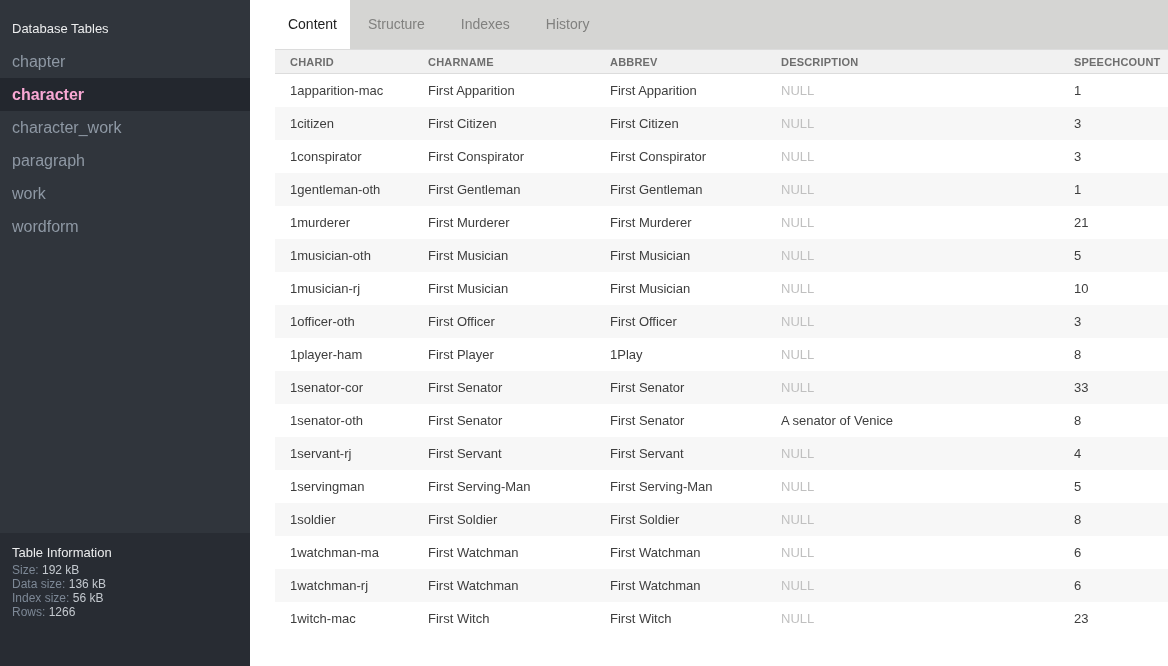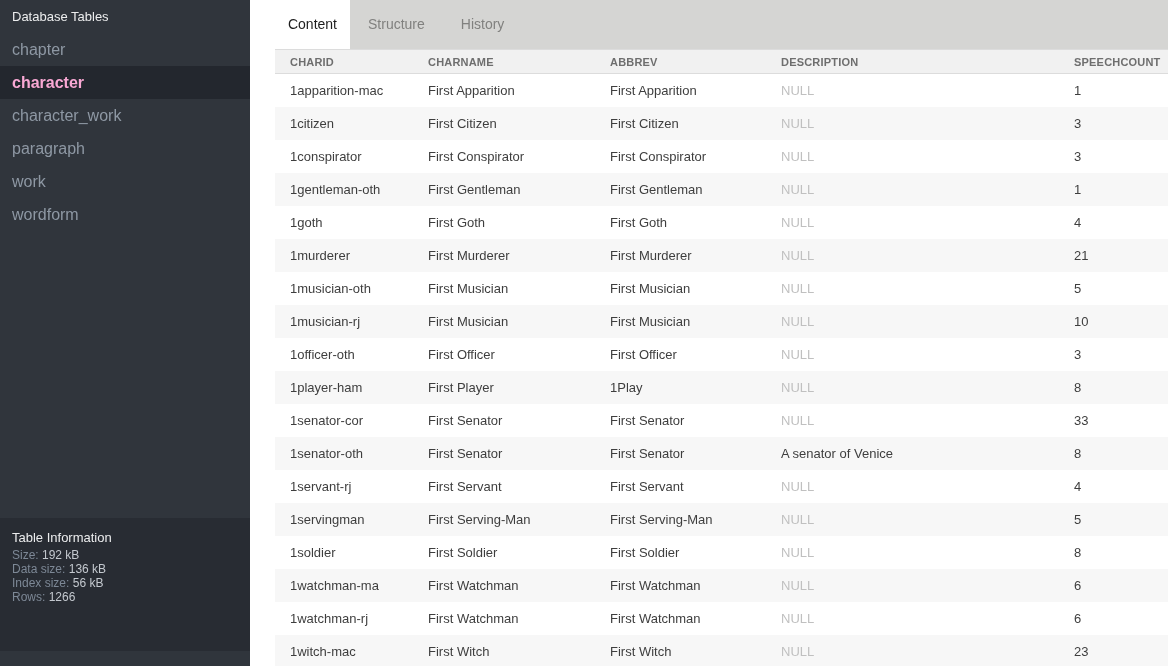--- a/index.html
+++ b/index.html
@@ -9,34 +9,34 @@
   .app { display: flex; height: 666px; }
 
   
   .sidebar {
     flex: 0 0 250px; width: 250px;
     background: var(--sidebar-bg, #30353c);
     position: relative; overflow: hidden;
   }
   .sidebar-header {
     height: 33px; line-height: 33px; padding-left: 12px;
-    color: var(--sidebar-heading, #ecedee); font-size: 13px;
+    color: var(--sidebar-heading, #ecedee); font-size: 13px; margin-top: 12px;
   }
   .table-list { list-style: none; }
   .table-item {
     height: 33px; line-height: 33px; padding-left: 12px;
     color: var(--sidebar-text, #8e98a4); font-size: 16px; cursor: pointer;
     white-space: nowrap;
   }
   .table-item.selected {
     background: var(--sidebar-selected-bg, #23272e);
     color: #f9a8d4; font-weight: bold;
   }
   .table-info {
-    position: absolute; bottom: 15px; left: 0; width: 100%; height: 133px;
+    position: absolute; bottom: 0; left: 0; width: 100%; height: 133px;
     background: var(--info-panel-bg, #282c33); padding: 12px;
   }
   .info-header { color: var(--sidebar-heading, #ecedee); font-size: 13px; margin-bottom: 3px; }
   .info-row { font-size: 12px; margin-top: 0; color: var(--info-label, #7d8896); white-space: nowrap; }
   .info-row .value { color: var(--info-value, #c4c9cf); }
 
   
   .main { flex: 1 1 auto; min-width: 0; display: flex; flex-direction: column; background: #fff; padding-left: 25px; }
 
   .tabbar {
@@ -93,20 +93,21 @@
           <div class="info-row"><span class="label">Index size: </span><span class="value">56 kB</span></div>
           <div class="info-row"><span class="label">Rows: </span><span class="value">1266</span></div>
         </div>
     </div>
   </aside>
 
   <main class="main">
     <div class="tabbar" id="tabbar">
         <div class="tab active">Content</div>
         <div class="tab">Structure</div>
+        <div class="tab">Indexes</div>
         <div class="tab">History</div>
       </div>
     <div class="grid">
       <table>
         <colgroup>
           <col style="width:138px">
           <col style="width:182px">
           <col style="width:171px">
           <col style="width:293px">
           <col>
@@ -143,27 +144,20 @@
               <td>3</td>
             </tr>
             <tr>
               <td>1gentleman-oth</td>
               <td>First Gentleman</td>
               <td>First Gentleman</td>
               <td class="null">NULL</td>
               <td>1</td>
             </tr>
             <tr>
-              <td>1goth</td>
-              <td>First Goth</td>
-              <td>First Goth</td>
-              <td class="null">NULL</td>
-              <td>4</td>
-            </tr>
-            <tr>
               <td>1murderer</td>
               <td>First Murderer</td>
               <td>First Murderer</td>
               <td class="null">NULL</td>
               <td>21</td>
             </tr>
             <tr>
               <td>1musician-oth</td>
               <td>First Musician</td>
               <td>First Musician</td>

